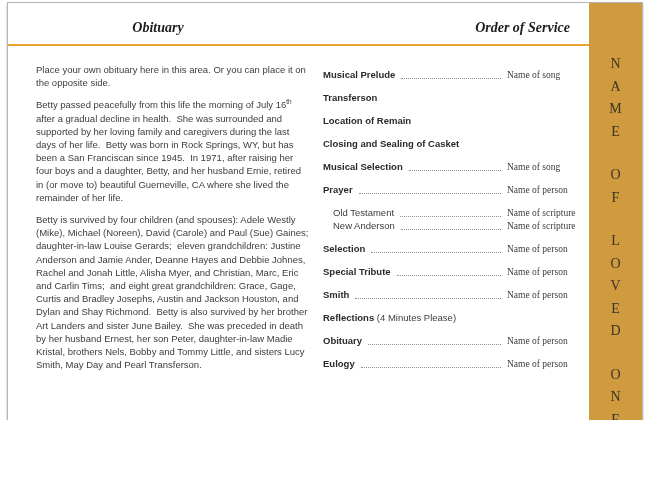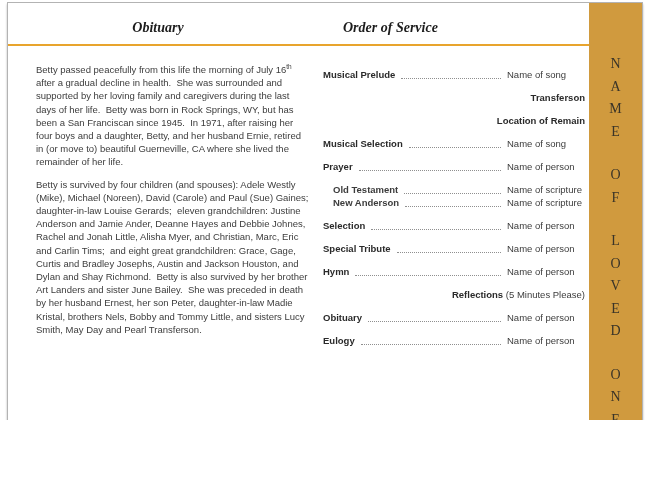--- a/index.html
+++ b/index.html
@@ -24,77 +24,81 @@
   .sb-letter{
     font-family:"Liberation Serif", serif;font-size:14px;line-height:22.5px;
     color:var(--sidebar-letter,#3A3428);font-weight:500;
   }
   
   .col-title{
     position:absolute;top:17px;font-family:"Liberation Serif", serif;
     font-weight:bold;font-style:italic;font-size:14px;color:#1c1c1c;
   }
   #obituary-title{left:30px;width:240px;text-align:center;}
-  #order-title{left:335px;width:250px;text-align:left;}
+  #order-title{left:312px;width:250px;text-align:right;}
   #gold-rule{
     position:absolute;top:41px;left:0;width:583px;height:2px;
     background:var(--gold-rule,#E8A42D);
   }
   
   #obituary-text{
     position:absolute;left:28px;top:60px;width:274px;
     font-size:9.5px;line-height:13.2px;color:var(--body-text,#3C3C3C);
   }
   .para{margin:0 0 9px 0;white-space:pre-wrap;}
   .para sup{font-size:6.5px;vertical-align:super;line-height:0;}
   
   #order-of-service-list{
     position:absolute;left:315px;top:66px;width:262px;
     font-size:9.5px;color:var(--body-text,#3C3C3C);
   }
-  .svc-row{display:flex;align-items:flex-start;line-height:12px;margin-bottom:11px;justify-content:flex-end;}
+  .svc-row{display:flex;align-items:flex-start;line-height:12px;margin-bottom:11px;}
   .svc-row.tight{margin-bottom:1px;}
   .svc-row.indent{padding-left:10px;}
   .svc-label{font-weight:bold;color:#2a2a2a;white-space:nowrap;}
-  .svc-row.indent .svc-label{font-weight:bold;color:#3C3C3C;}
+  .svc-row.indent .svc-label{font-weight:normal;color:#3C3C3C;}
   .svc-note{white-space:pre;color:#3C3C3C;}
   .svc-leader{
     flex:1;height:9px;margin:0 6px 0 6px;
     border-bottom:1px dotted #8f8f8f;
   }
-  .svc-value{width:78px;flex:none;white-space:nowrap;text-align:left;}
+  .svc-value{width:78px;flex:none;white-space:nowrap;text-align:left;font-family:Liberation Serif, serif;}
 </style>
 </head>
 <body>
 
 <div id="canvas">
   <div id="page">
 
     <div id="obituary-title" class="col-title">Obituary</div>
 
     <div id="order-title" class="col-title">Order of Service</div>
 
     <div id="gold-rule"></div>
 
     <div id="obituary-text">
+        <p class="para"><span>Place your own obituary here in this area. Or you can place it on the opposite side.</span></p>
         <p class="para"><span>Betty passed peacefully from this life the morning of July 16</span><sup>th</sup><span> after a gradual decline in health.  She was surrounded and supported by her loving family and caregivers during the last days of her life.  Betty was born in Rock Springs, WY, but has been a San Franciscan since 1945.  In 1971, after raising her four boys and a daughter, Betty, and her husband Ernie, retired in (or move to) beautiful Guerneville, CA where she lived the remainder of her life.</span></p>
         <p class="para"><span>Betty is survived by four children (and spouses): Adele Westly (Mike), Michael (Noreen), David (Carole) and Paul (Sue) Gaines;  daughter-in-law Louise Gerards;  eleven grandchildren: Justine Anderson and Jamie Ander, Deanne Hayes and Debbie Johnes, Rachel and Jonah Little, Alisha Myer, and Christian, Marc, Eric and Carlin Tims;  and eight great grandchildren: Grace, Gage, Curtis and Bradley Josephs, Austin and Jackson Houston, and Dylan and Shay Richmond.  Betty is also survived by her brother Art Landers and sister June Bailey.  She was preceded in death by her husband Ernest, her son Peter, daughter-in-law Madie Kristal, brothers Nels, Bobby and Tommy Little, and sisters Lucy Smith, May Day and Pearl Transferson.</span></p>
       </div>
 
     <div id="order-of-service-list">
         <div class="svc-row">
           <span class="svc-label">Musical Prelude</span>
           <span class="svc-leader"></span>
           <span class="svc-value">Name of song</span>
         </div>
         <div class="svc-row">
           <span class="svc-label">Transferson</span>
         </div>
         <div class="svc-row">
           <span class="svc-label">Location of Remain</span>
+        </div>
+        <div class="svc-row">
+          <span class="svc-label">Closing and Sealing of Casket</span>
         </div>
         <div class="svc-row">
           <span class="svc-label">Musical Selection</span>
           <span class="svc-leader"></span>
           <span class="svc-value">Name of song</span>
         </div>
         <div class="svc-row">
           <span class="svc-label">Prayer</span>
           <span class="svc-leader"></span>
           <span class="svc-value">Name of person</span>
@@ -113,27 +117,27 @@
           <span class="svc-label">Selection</span>
           <span class="svc-leader"></span>
           <span class="svc-value">Name of person</span>
         </div>
         <div class="svc-row">
           <span class="svc-label">Special Tribute</span>
           <span class="svc-leader"></span>
           <span class="svc-value">Name of person</span>
         </div>
         <div class="svc-row">
-          <span class="svc-label">Hymn</span>
+          <span class="svc-label">Smith</span>
           <span class="svc-leader"></span>
           <span class="svc-value">Name of person</span>
         </div>
         <div class="svc-row">
           <span class="svc-label">Reflections</span>
-          <span class="svc-note"> (5 Minutes Please)</span>
+          <span class="svc-note"> (4 Minutes Please)</span>
         </div>
         <div class="svc-row">
           <span class="svc-label">Obituary</span>
           <span class="svc-leader"></span>
           <span class="svc-value">Name of person</span>
         </div>
         <div class="svc-row">
           <span class="svc-label">Eulogy</span>
           <span class="svc-leader"></span>
           <span class="svc-value">Name of person</span>

